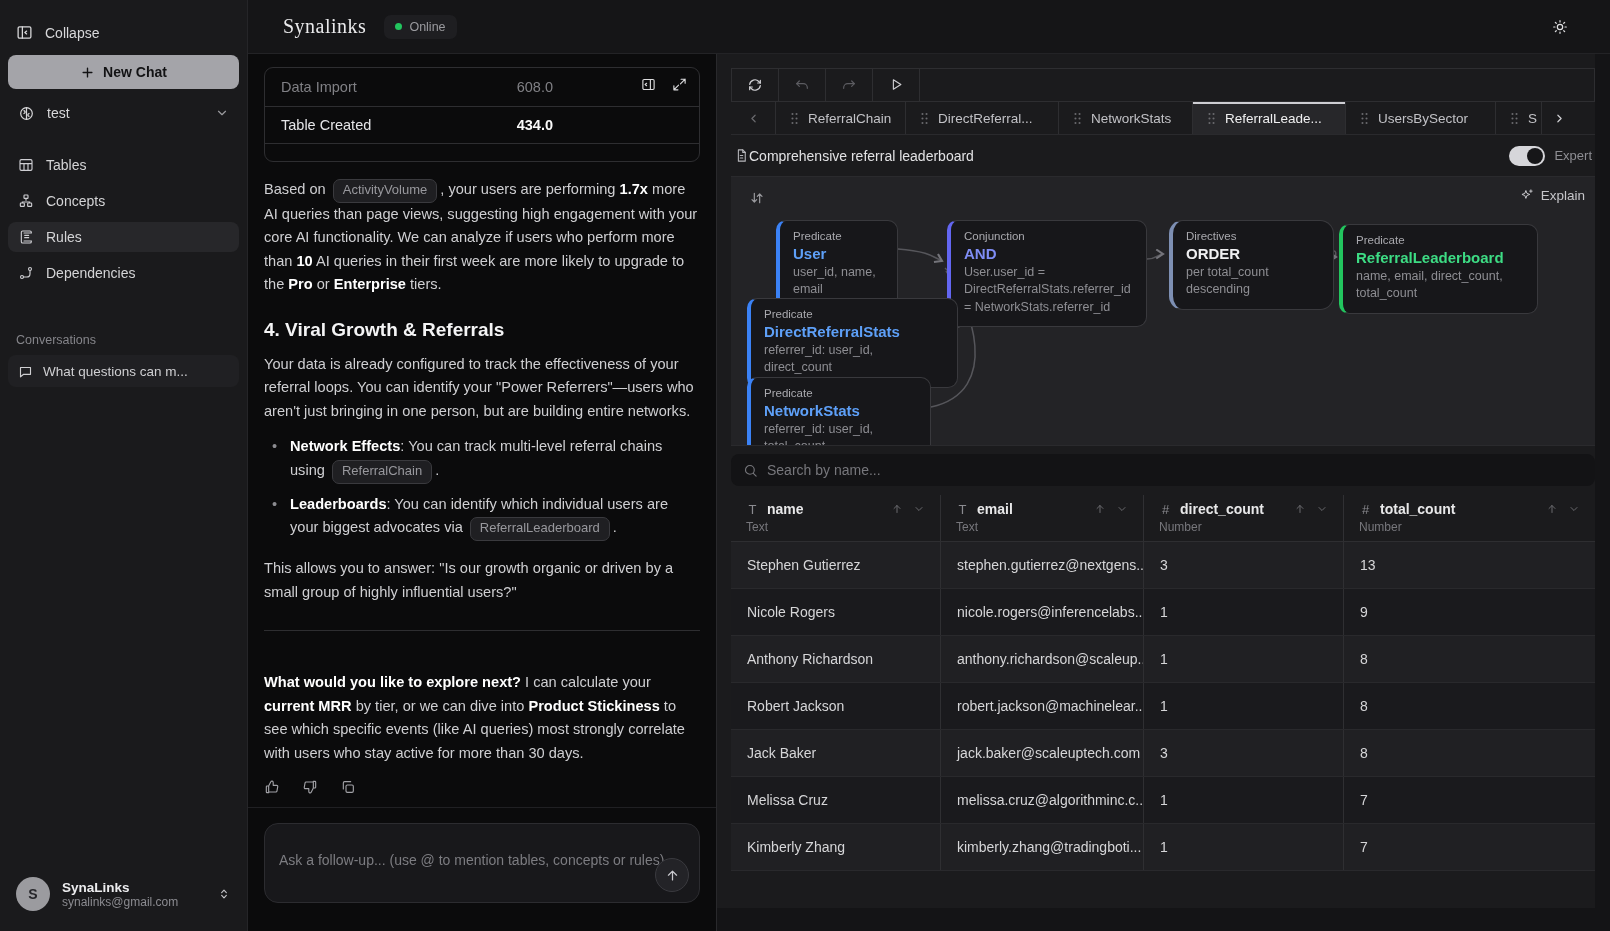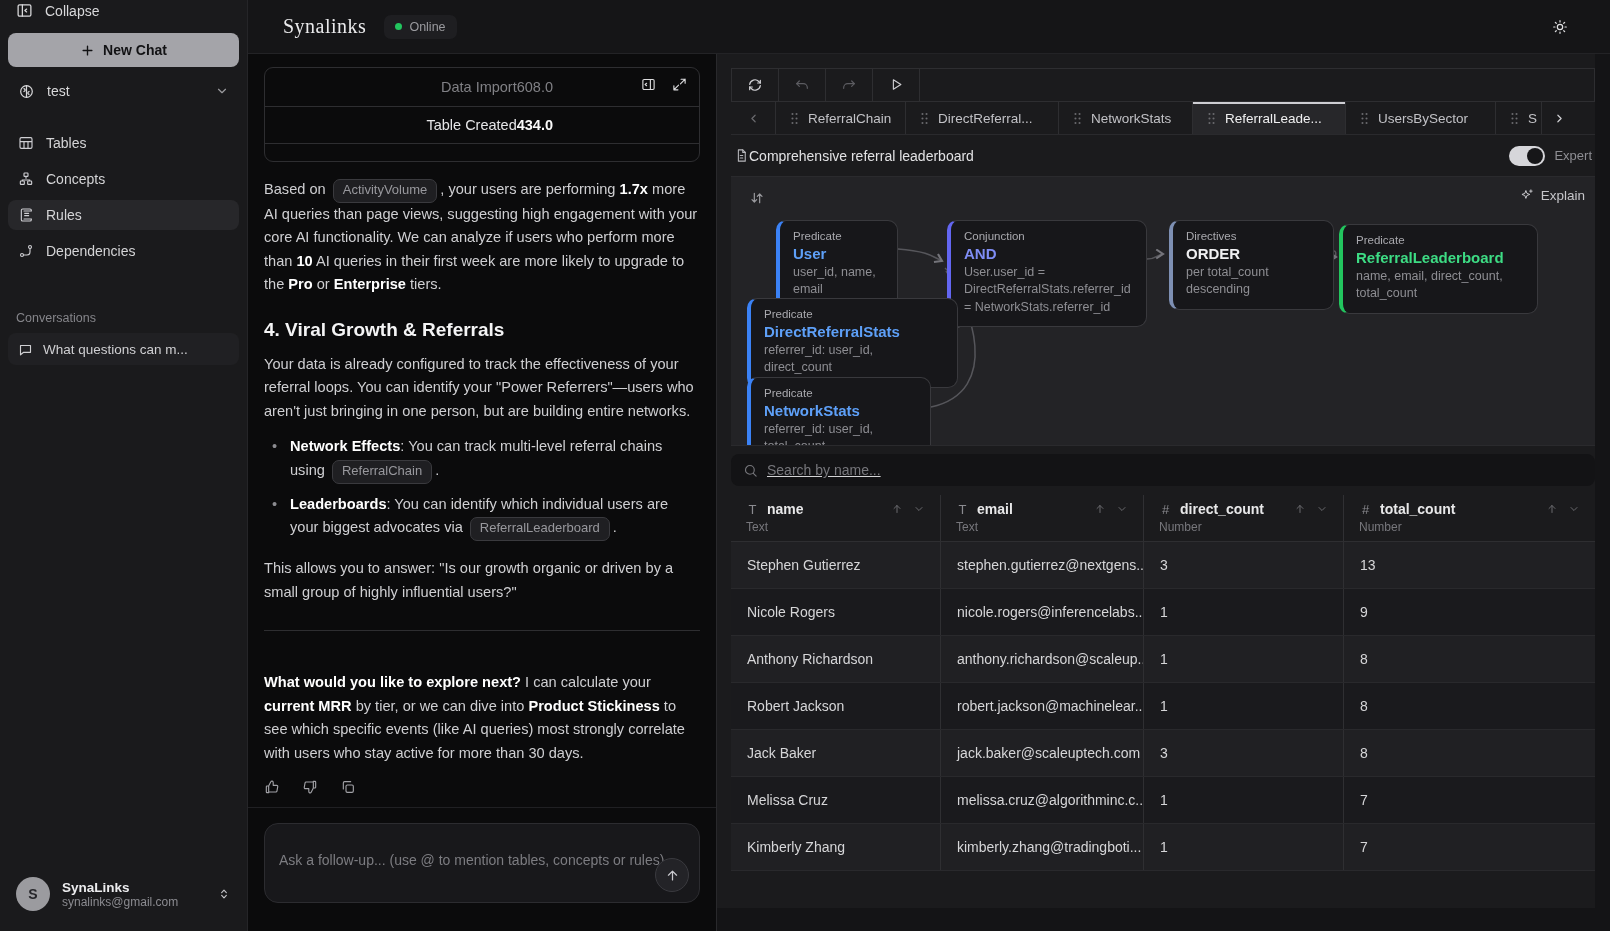--- a/index.html
+++ b/index.html
@@ -2,21 +2,21 @@
 <html style="--accent-blue: #3b82f6; --accent-indigo: #6366f1; --accent-slate: #7d8fb3; --accent-green: #22c55e; --title-blue: #5ea0f8; --title-indigo: #7f8df5; --title-green: #3ddc84; --online-green: #22c55e;"><head>
 <meta charset="utf-8">
 <style>
   * { margin:0; padding:0; box-sizing:border-box; }
   html,body { width:1610px; height:931px; overflow:hidden; background:#0b0b0c; }
   body { font-family:"Liberation Sans", sans-serif; color:#d4d4d6; }
   .app { width:1610px; height:931px; display:flex; position:relative; }
 
   
   .sidebar { width:248px; flex:0 0 248px; background:#1a1a1c; border-right:1px solid #252528; display:flex; flex-direction:column; }
-  .collapse-row { display:flex; align-items:center; gap:12px; padding:2px 16px 10px; font-size:14px; color:#d8d8da; cursor:pointer; }
+  .collapse-row { display:flex; align-items:center; gap:12px; padding:24px 16px 10px; font-size:14px; color:#d8d8da; cursor:pointer; }
   .newchat-btn { margin:4px 8px 0; height:34px; background:#a4a4a9; color:#121214; border:none; border-radius:8px; font-weight:700; font-size:14px; display:flex; align-items:center; justify-content:center; gap:8px; cursor:pointer; font-family:inherit; }
   .project-row { margin:8px 8px 0; height:32px; display:flex; align-items:center; gap:12px; padding:0 10px; font-size:14px; color:#d8d8da; border-radius:8px; cursor:pointer; }
   .project-row .chev { margin-left:auto; color:#9a9a9e; }
   .nav { margin-top:18px; display:flex; flex-direction:column; }
   .nav-item { margin:3px 8px; height:30px; display:flex; align-items:center; gap:12px; padding:0 10px; font-size:14px; color:#d4d4d6; border-radius:8px; cursor:pointer; }
   .nav-item.active { background:#27272a; }
   .nav-item svg { color:#cfcfd3; }
   .convo-label { margin:42px 16px 8px; font-size:12.5px; color:#85858a; }
   .convo-item { margin:0 8px; height:32px; display:flex; align-items:center; gap:10px; padding:0 10px; font-size:13.5px; color:#cfcfd2; background:#202023; border-radius:8px; cursor:pointer; }
   .side-footer { margin-top:auto; padding:14px 16px 20px; display:flex; align-items:center; gap:12px; }
@@ -30,21 +30,21 @@
   .topbar { height:54px; flex:0 0 54px; background:#151517; border-bottom:1px solid #232326; display:flex; align-items:center; padding:0 42px 0 35px; }
   .brand { font-family:"Liberation Serif", serif; font-size:20px; color:#eaeaec; letter-spacing:.5px; }
   .online-badge { margin-left:18px; display:flex; align-items:center; gap:7px; background:#1e1e21; border-radius:7px; padding:5px 11px; font-size:12.5px; color:#9a9a9e;text-align:right; }
   .online-dot { width:7px; height:7px; border-radius:50%; background:var(--online-green,#22c55e); }
   .theme-btn { margin-left:auto; color:#e0e0e2; cursor:pointer; display:flex; }
   .content { flex:1; display:flex; min-height:0; }
 
   
   .chat { width:468px; flex:0 0 468px; position:relative; background:#0b0b0c; }
   .chat-scroll { padding:13px 16px 0; }
-  .msg-table { position:relative; border:1px solid #2e2e31; border-radius:9px; overflow:hidden;text-align:right; }
+  .msg-table { position:relative; border:1px solid #2e2e31; border-radius:9px; overflow:hidden; }
   .mt-row { display:flex; align-items:center; height:38px; font-size:14.5px; }
   .mt-row + .mt-row { border-top:1px solid #2e2e31; height:37px; }
   .mt-row.empty { height:18px; }
   .mt-label { width:58%; padding-left:16px; }
   .mt-row.dim .mt-label, .mt-row.dim .mt-value { color:#808085; }
   .mt-row.lit .mt-label { color:#e6e6e8; }
   .mt-row.lit .mt-value { color:#fafafa; font-weight:700; }
   .mt-icons { position:absolute; top:9px; right:12px; display:flex; gap:16px; color:#dcdcde; }
   .mt-icons span { cursor:pointer; display:flex; }
   .para { width:436px; margin-top:16px; font-size:14.6px; line-height:23.5px; color:#cfcfd2; }
@@ -90,29 +90,29 @@
   .canvas { position:relative; height:272px; background:#232326; border-bottom:1px solid #2a2a2d; overflow:hidden; }
   .sort-btn { position:absolute; left:18px; top:13px; color:#9a9a9e; cursor:pointer; display:flex; }
   .explain-btn { position:absolute; right:10px; top:11px; display:flex; align-items:center; gap:7px; color:#c6c6ca; font-size:13.5px; cursor:pointer; }
   .edges { position:absolute; left:0; top:0; }
   .gnode { position:absolute; background:#17171a; border:1px solid #39393d; border-left-width:4px; border-left-style:solid; border-radius:10px; padding:9px 13px 10px; cursor:grab; }
   .gtype { font-size:11.5px; color:#a9a9ae; }
   .gtitle { font-size:15px; font-weight:700; margin:3px 0 2px; }
   .gfields { font-size:12.5px; color:#8e8e93; line-height:1.4; }
   .c-blue { border-left-color:var(--accent-blue,#3b82f6); } .c-blue .gtitle { color:var(--title-blue,#5ea0f8); }
   .c-indigo { border-left-color:var(--accent-indigo,#6366f1); } .c-indigo .gtitle { color:var(--title-indigo,#7f8df5); }
-  .c-slate { border-left-color:var(--accent-slate,#7d8fb3); } .c-slate .gtitle { color:#f0f0f2; }
+  .c-slate { border-left-color:var(--accent-slate,#7d8fb3);border-radius:14px; } .c-slate .gtitle { color:#f0f0f2; }
   .c-green { border-left-color:var(--accent-green,#22c55e); } .c-green .gtitle { color:var(--title-green,#3ddc84); }
   .n-user { left:45px; top:43px; width:122px; }
   .n-and { left:216px; top:43px; width:200px; }
   .n-drs { left:16px; top:121px; width:211px; }
   .n-ns { left:16px; top:200px; width:184px; }
   .n-order { left:438px; top:43px; width:165px; }
   .n-rl { left:608px; top:47px; width:199px; }
-  .search-row { margin:8px 0 9px;text-decoration:underline; }
+  .search-row { margin:8px 0 9px; }
   .search-box { height:32px; background:#131315; border-radius:8px; display:flex; align-items:center; padding:0 12px; gap:9px; color:#77777c; }
   .search-box input { flex:1; background:transparent; border:none; outline:none; color:#d4d4d6; font-family:"Liberation Sans",sans-serif; font-size:14px; }
   .search-box input::placeholder { color:#77777c; }
   .grid4 { display:grid; grid-template-columns:210px 203px 200px 1fr; }
   .thead { border-bottom:1px solid #2e2e31; }
   .th { padding:6px 15px 0; border-right:1px solid #303033; height:46px; }
   .th:last-child { border-right:none; }
   .th-line1 { display:flex; align-items:center; gap:8px; }
   .type-ico { font-size:13px; color:#8b8b90; width:13px; text-align:center; }
   .th-name { font-size:14px; font-weight:700; color:#e8e8e9; }

